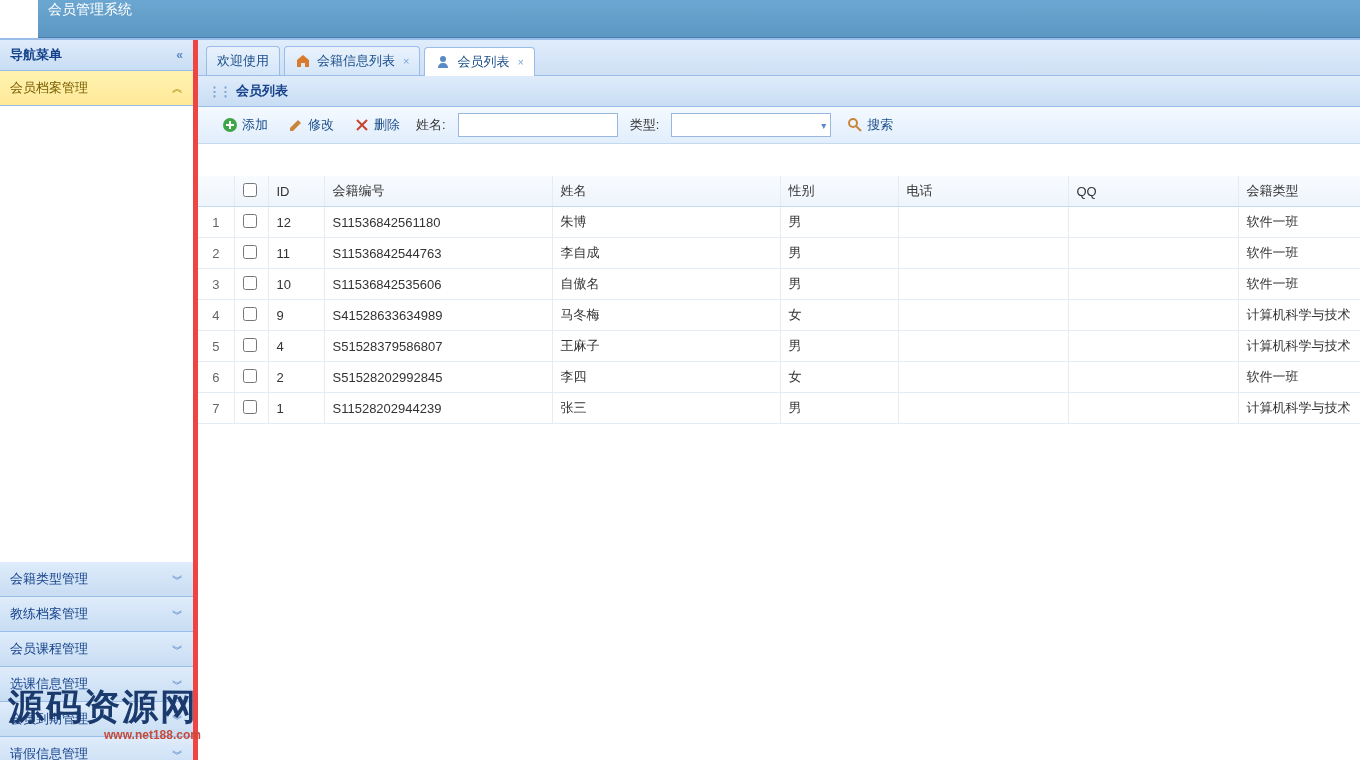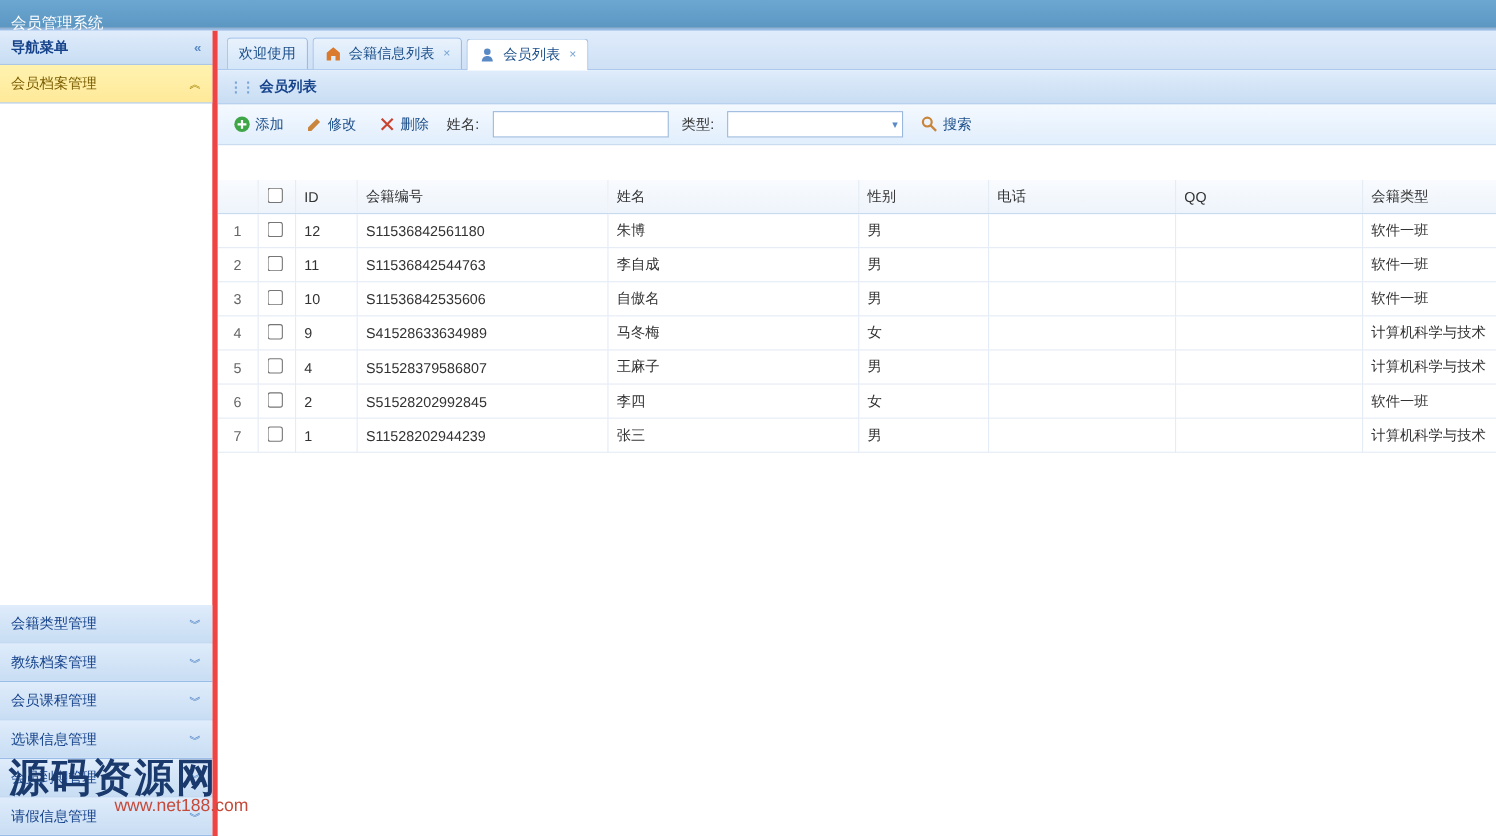--- a/index.html
+++ b/index.html
@@ -1,18 +1,18 @@
 <!DOCTYPE html>
 <html><head>
 <meta charset="utf-8">
 <style>
 * { box-sizing: border-box; margin: 0; padding: 0; }
 body { font-family: Arial, "Microsoft YaHei", sans-serif; font-size: 13px; color: #333; background: #fff; overflow: hidden; }
 
-.app-header { background: linear-gradient(#6ca7d2, #5c96c2); color: #fff; padding: 11px 10px; font-size: 14px; height: 26px; line-height: 18px; border-bottom: 1px solid #4a7ca8; }
+.app-header { background: linear-gradient(#6ca7d2, #5c96c2); color: #fff; padding: 0 10px; font-size: 14px; height: 38px; line-height: 18px; border-bottom: 1px solid #4a7ca8; margin-left: 38px; }
 
 .layout { display: flex; height: calc(100vh - 26px); border-top: 2px solid #99bce8; }
 
 .sidebar { width: 198px; border-right: 5px solid #ef4444; display: flex; flex-direction: column; background: #fff; }
 .sidebar-header { background: linear-gradient(#dfecfb, #c8ddf3); border-bottom: 1px solid #99bce8; padding: 6px 10px; color: #15428b; font-weight: bold; display: flex; justify-content: space-between; align-items: center; }
 .collapse-icon { color: #5a8ac6; font-size: 12px; }
 
 .accordion { display: flex; flex-direction: column; flex: 1; }
 .acc-item { border-bottom: 1px solid #99bce8; }
 .acc-header { padding: 8px 10px; cursor: pointer; display: flex; justify-content: space-between; align-items: center; color: #15428b; background: linear-gradient(#dfecfb, #c8ddf3); }
@@ -27,21 +27,21 @@
 .tabs-bar { display: flex; padding: 6px 8px 0 8px; gap: 4px; background: linear-gradient(#dfecfb, #cfe0f5); border-bottom: 1px solid #99bce8; }
 .tab { background: linear-gradient(#e9f2fc, #d4e6f9); border: 1px solid #99bce8; border-bottom: none; padding: 5px 10px; border-radius: 4px 4px 0 0; display: flex; align-items: center; gap: 6px; cursor: pointer; color: #1c4f8a; font-size: 13px; }
 .tab.active { background: #fff; position: relative; top: 1px; }
 .tab-close { color: #7aa6d6; font-size: 11px; margin-left: 2px; cursor: pointer; }
 .tab-icon { width: 16px; height: 16px; display: inline-block; }
 
 .panel { flex: 1; margin: 0 0 0 0; background: #fff; border-top: none; display: flex; flex-direction: column; overflow: hidden; }
 .panel-header { background: linear-gradient(#dfecfb, #c8ddf3); border-bottom: 1px solid #99bce8; padding: 6px 10px; color: #15428b; font-weight: bold; display: flex; align-items: center; gap: 6px; }
 .grip { color: #7aa6d6; letter-spacing: -2px; }
 
-.toolbar { background: linear-gradient(#f4f9ff, #e1eefc); border-bottom: 1px solid #c5d9ef; padding: 6px 10px; display: flex; align-items: center; gap: 12px; }
+.toolbar { background: linear-gradient(#f4f9ff, #e1eefc); border-bottom: 1px solid #c5d9ef; padding: 6px 20px; display: flex; align-items: center; gap: 12px; }
 .tbtn { display: flex; align-items: center; gap: 4px; cursor: pointer; color: #1c4f8a; padding: 2px 4px; }
 .ticon { width: 16px; height: 16px; display: inline-block; }
 .tlabel-inline { color: #333; }
 .tinput { border: 1px solid #9ab8dd; height: 24px; padding: 2px 6px; width: 160px; background: #fff; }
 .tselect { border: 1px solid #9ab8dd; height: 24px; width: 160px; background: #fff; display: flex; align-items: center; justify-content: flex-end; padding: 0 4px; }
 .sel-arrow { color: #5a8ac6; font-size: 10px; }
 
 .grid { flex: 1; overflow: auto; background: #fff; margin-top: 32px; }
 table { border-collapse: collapse; width: 100%; table-layout: fixed; }
 th, td { border-right: 1px solid #e4ecf5; border-bottom: 1px solid #e4ecf5; padding: 6px 8px; text-align: left; font-weight: normal; font-size: 13px; overflow: hidden; white-space: nowrap; }
@@ -51,21 +51,21 @@
 .col-id { width: 56px; }
 .col-code { width: 228px; }
 .col-name { width: 228px; }
 .col-gender { width: 118px; }
 .col-phone { width: 170px; }
 .col-qq { width: 170px; }
 .col-type { width: 150px; }
 input[type=checkbox] { width: 14px; height: 14px; }
 
 .watermark { position: fixed; left: 8px; bottom: 28px; font-size: 36px; font-weight: bold; color: #1a3a6e; pointer-events: none; font-family: "SimHei", sans-serif; letter-spacing: 2px; }
-.watermark-sub { position: fixed; left: 104px; bottom: 18px; font-size: 16px; color: #c54a3a; pointer-events: none; }
+.watermark-sub { position: fixed; left: 104px; bottom: 18px; font-size: 12px; color: #c54a3a; pointer-events: none; font-weight: bold; }
 </style>
 </head>
 <body>
 
 <div class="app-header">
   <span>会员管理系统</span>
 </div>
 
 <div class="layout">
   <div class="sidebar">

